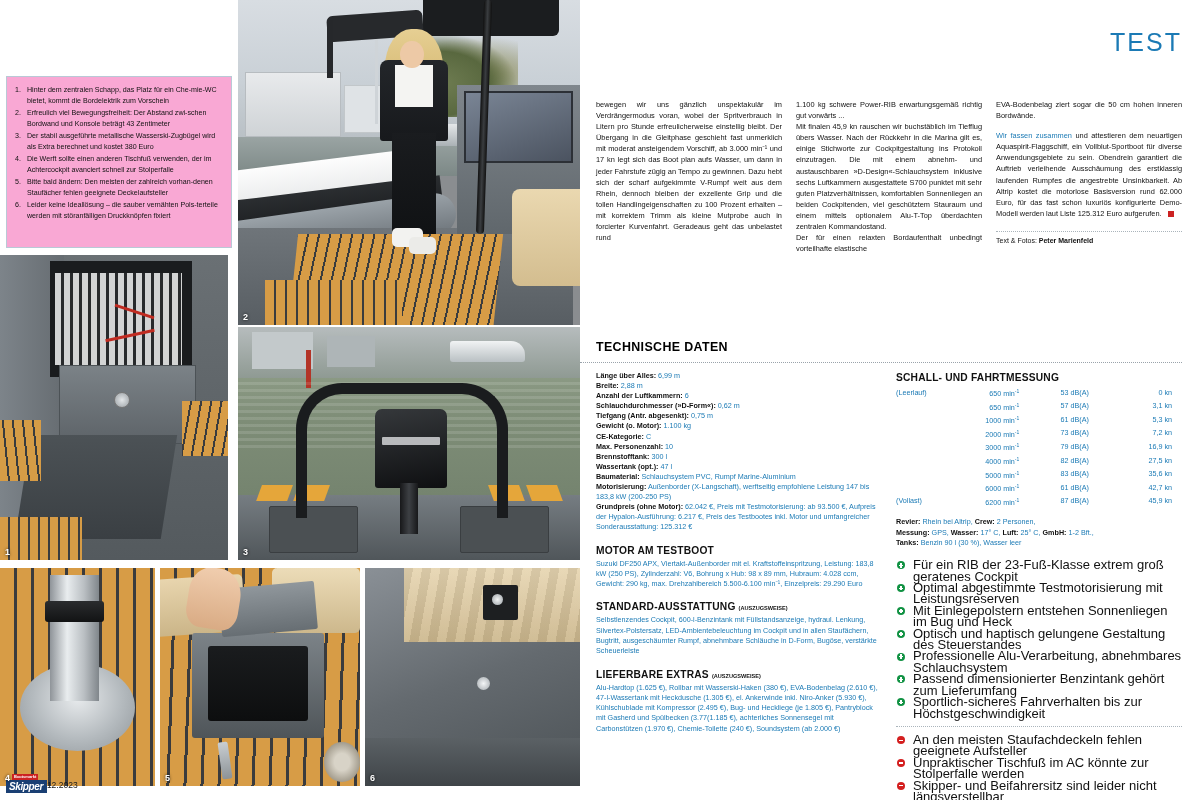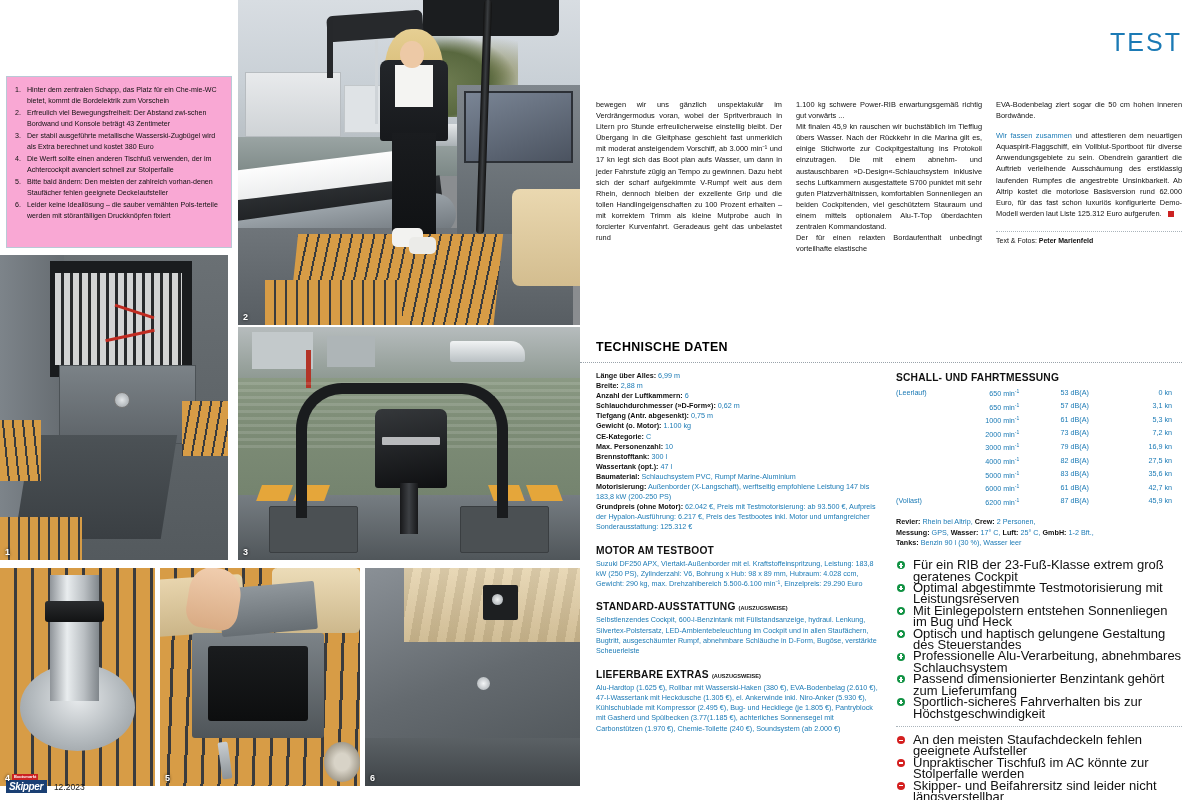--- a/index.html
+++ b/index.html
@@ -205,21 +205,21 @@
     font-size:7.1px; line-height:11.2px; color:#111;
     padding-left:13px; position:relative; margin-bottom:0.5px;
     text-align:left;
   }
   .notes-box li::before {
     content: counter(n) ".";
     position:absolute; left:1px; top:0; font-size:7.1px;
   }
 
   
-  .footer { position:absolute; left:6px; top:780px; display:flex; align-items:center; gap:7px; }
+  .footer { position:absolute; left:6px; top:780px; display:flex; align-items:flex-start; }
   .logo {
     position:relative; display:inline-block;
     background:#1a3f73; color:#fff; font-style:italic; font-weight:700;
     font-size:10px; letter-spacing:-.4px; padding:1px 4px 1px 3px;
     line-height:11px;
   }
   .logo-cap {
     position:absolute; left:6px; top:-6px;
     background:#cc2222; color:#fff; font-size:4px; font-style:normal;
     font-weight:700; padding:0 2px; line-height:6px; letter-spacing:0;

